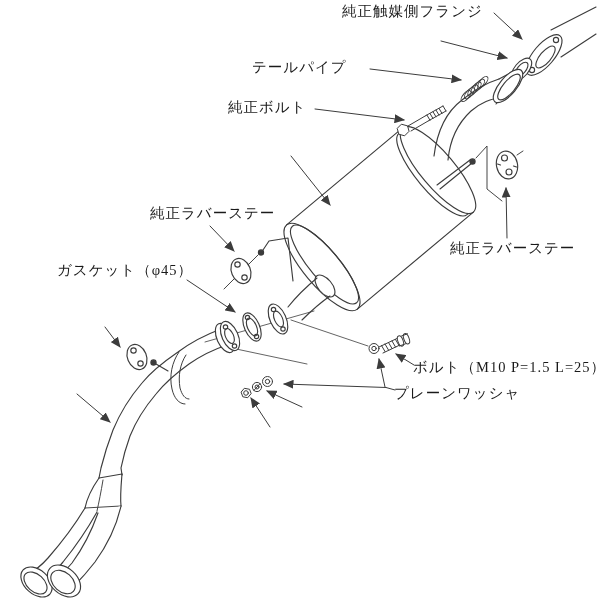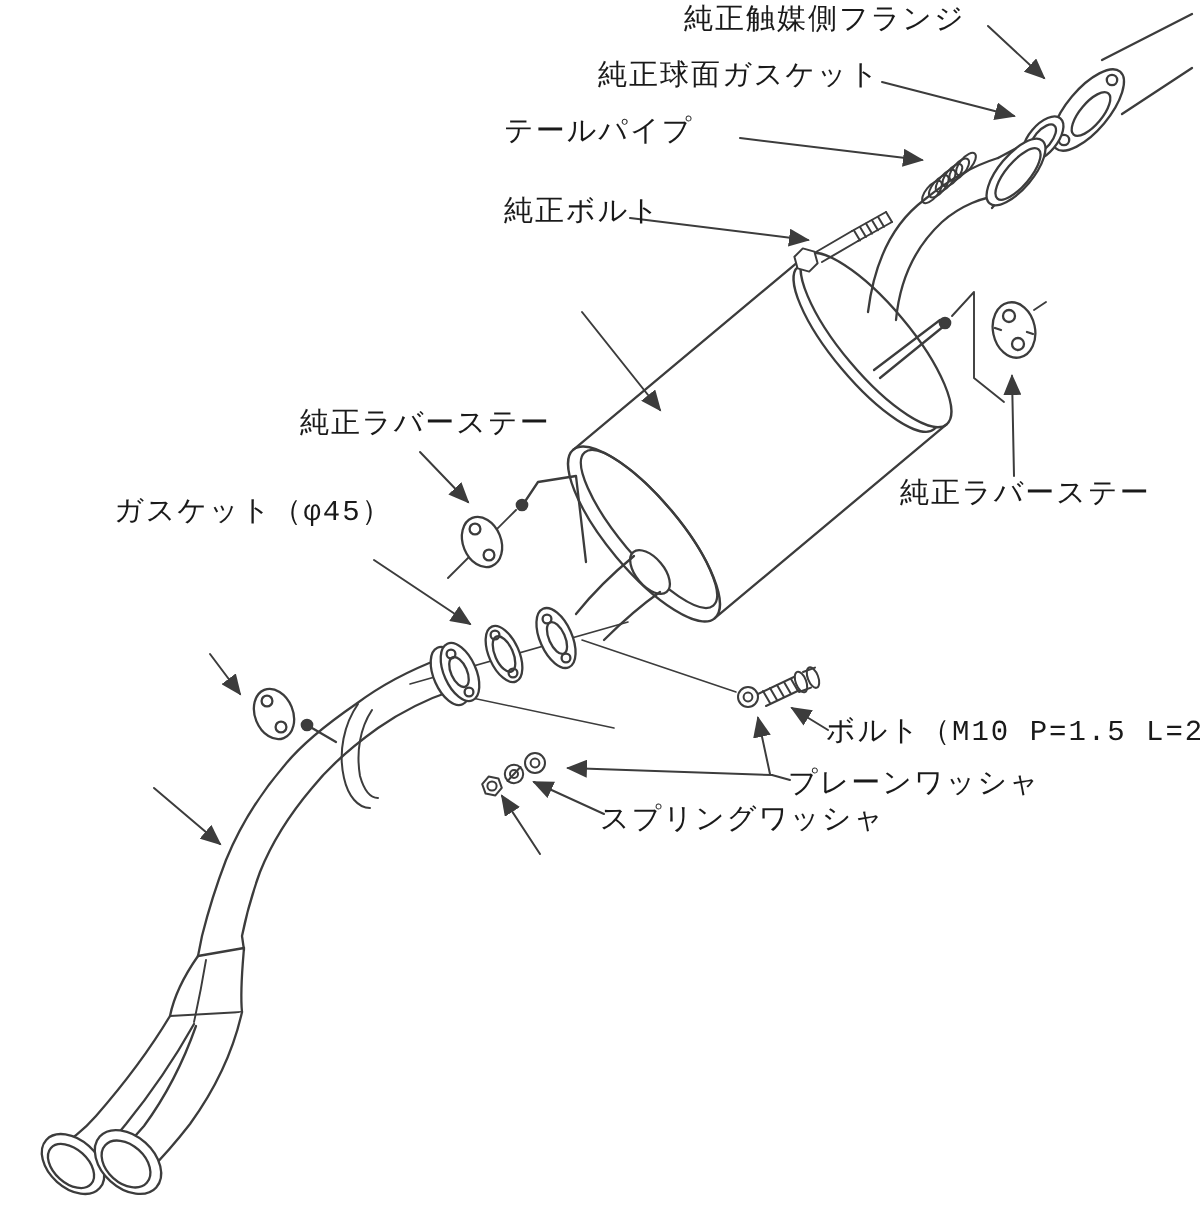--- a/index.html
+++ b/index.html
@@ -1,18 +1,18 @@
 <!DOCTYPE html>
 <html><head>
 <meta charset="utf-8">
 <style>
   html,body{margin:0;padding:0;}
   #stage{
     position:relative;width:600px;height:607px;background:#ffffff;
-    font-family:Liberation Mono, monospace;overflow:hidden;
+    font-family:Liberation Serif, serif;overflow:hidden;
   }
   #art{position:absolute;left:0;top:0;}
   .lbl{
     position:absolute;font-size:14.5px;letter-spacing:1px;color:#1a1a1a;
     white-space:nowrap;line-height:1.1;
   }
 </style>
 </head>
 <body>
 
@@ -210,23 +210,21 @@
       <polyline points="395,390 386,387.5"></polyline>
       <line x1="386" y1="387.5" x2="284" y2="384" marker-end="url(#ah)"></line>
       <line x1="385" y1="387" x2="379" y2="359" marker-end="url(#ah)"></line>
       <line x1="302" y1="407" x2="267" y2="391" marker-end="url(#ah)"></line>
       <line x1="270" y1="427" x2="251" y2="398" marker-end="url(#ah)"></line>
     </g>
   </g>
 </svg>
 
   <div class="lbl" style="left:342px;top:4px">純正触媒側フランジ</div>
-  <div class="lbl" style="left:299px;top:32px">純正球面ガスケット</div>
   <div class="lbl" style="left:252px;top:60px">テールパイプ</div>
-  <div class="lbl" style="left:252px;top:100px">純正ボルト</div>
+  <div class="lbl" style="left:228px;top:100px">純正ボルト</div>
   <div class="lbl" style="left:150px;top:206px">純正ラバーステー</div>
   <div class="lbl" style="left:450px;top:241px">純正ラバーステー</div>
-  <div class="lbl" style="left:57px;top:250px">ガスケット（φ45）</div>
+  <div class="lbl" style="left:57px;top:263px">ガスケット（φ45）</div>
   <div class="lbl" style="left:413px;top:360px">ボルト（M10 P=1.5 L=25）</div>
   <div class="lbl" style="left:394px;top:386px">プレーンワッシャ</div>
-  <div class="lbl" style="left:300px;top:404px">スプリングワッシャ</div>
 
 </div>
 
 </body></html>

